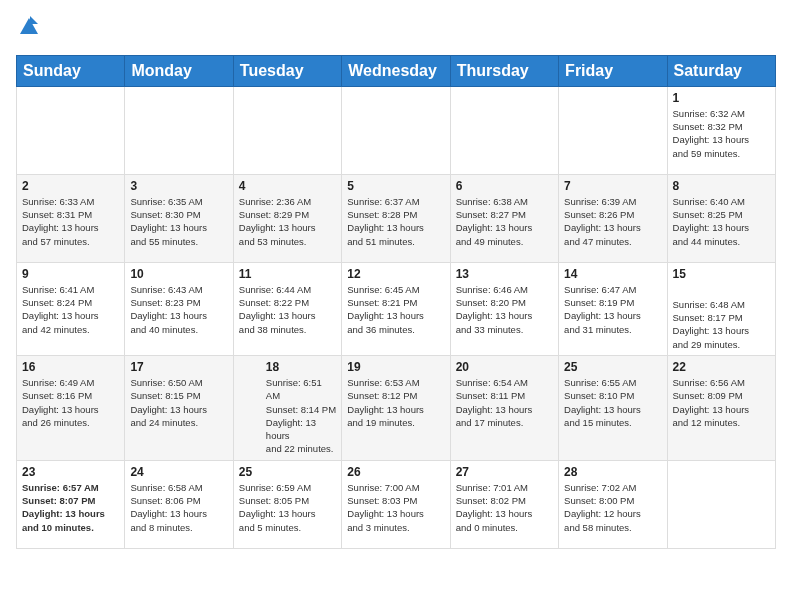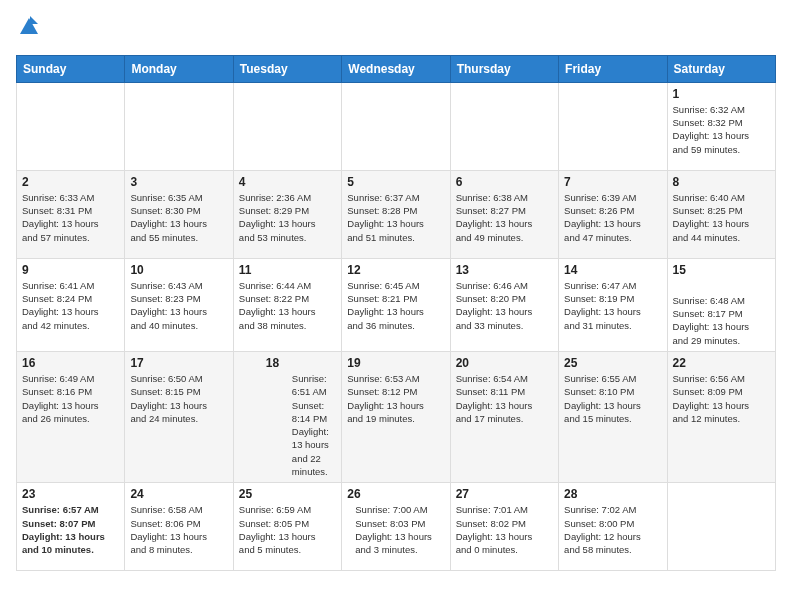--- a/index.html
+++ b/index.html
@@ -43,21 +43,21 @@
       color: #555;
     }
     .calendar {
       width: 100%;
       border-collapse: collapse;
       border: 1px solid #ccc;
     }
     .calendar th {
       background-color: #2b7fcc;
       color: #fff;
-      font-size: 12px;
+      font-size: 16px;
       font-weight: bold;
       text-align: left;
       padding: 6px 6px;
       border: 1px solid #2065a8;
     }
     .calendar td {
       width: calc(100% / 7);
       vertical-align: top;
       border: 1px solid #ddd;
       padding: 4px 5px;
@@ -244,21 +244,21 @@
         </td>
         <td style="background: rgb(245, 245, 245);">
           <span class="day-num">17</span>
           <div class="day-info" style="white-space: pre-line;">Sunrise: 6:50 AM
 Sunset: 8:15 PM
 Daylight: 13 hours
 and 24 minutes.</div>
         </td>
         <td style="background: rgb(245, 245, 245); padding-left: 32px;">
           <span class="day-num">18</span>
-          <div class="day-info" style="white-space: pre-line; margin-left: 26px;">Sunrise: 6:51 AM
+          <div class="day-info" style="white-space: pre-line;">Sunrise: 6:51 AM
 Sunset: 8:14 PM
 Daylight: 13 hours
 and 22 minutes.</div>
         </td>
         <td style="background: rgb(245, 245, 245);">
           <span class="day-num">19</span>
           <div class="day-info" style="white-space: pre-line;">Sunrise: 6:53 AM
 Sunset: 8:12 PM
 Daylight: 13 hours
 and 19 minutes.</div>
@@ -302,21 +302,21 @@
         </td>
         <td style="background: rgb(255, 255, 255);">
           <span class="day-num">25</span>
           <div class="day-info" style="white-space: pre-line;">Sunrise: 6:59 AM
 Sunset: 8:05 PM
 Daylight: 13 hours
 and 5 minutes.</div>
         </td>
         <td style="background: rgb(255, 255, 255);">
           <span class="day-num">26</span>
-          <div class="day-info" style="white-space: pre-line; margin-left: 8px;">Sunrise: 7:00 AM
+          <div class="day-info" style="white-space: pre-line;">Sunrise: 7:00 AM
 Sunset: 8:03 PM
 Daylight: 13 hours
 and 3 minutes.</div>
         </td>
         <td style="background: rgb(255, 255, 255);">
           <span class="day-num">27</span>
           <div class="day-info" style="white-space: pre-line;">Sunrise: 7:01 AM
 Sunset: 8:02 PM
 Daylight: 13 hours
 and 0 minutes.</div>

